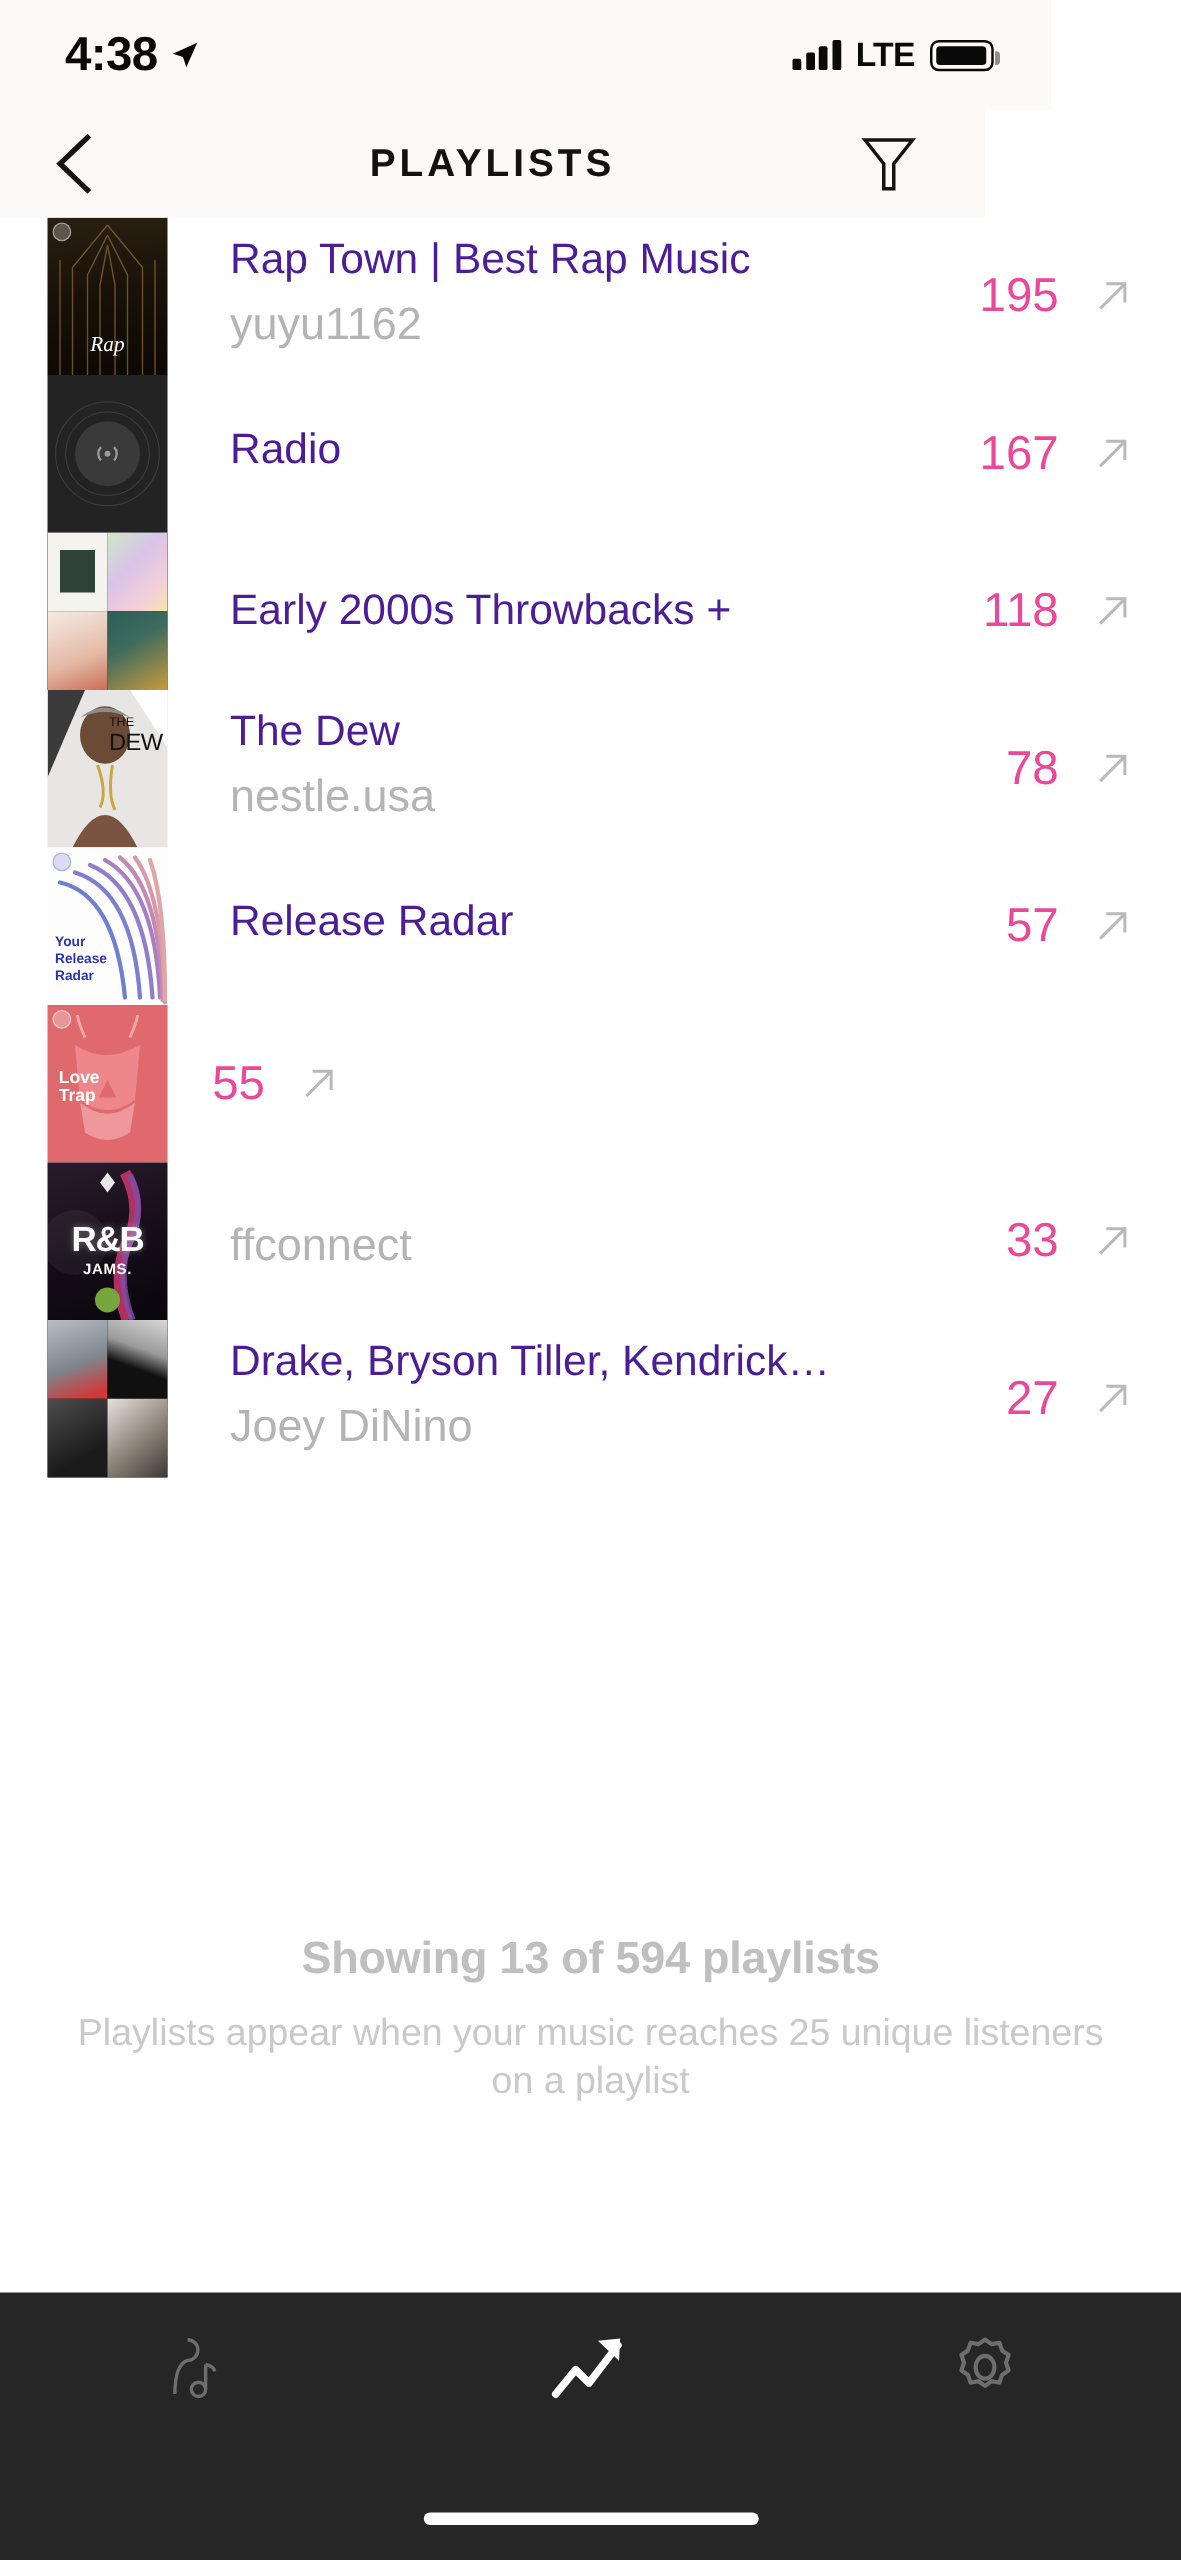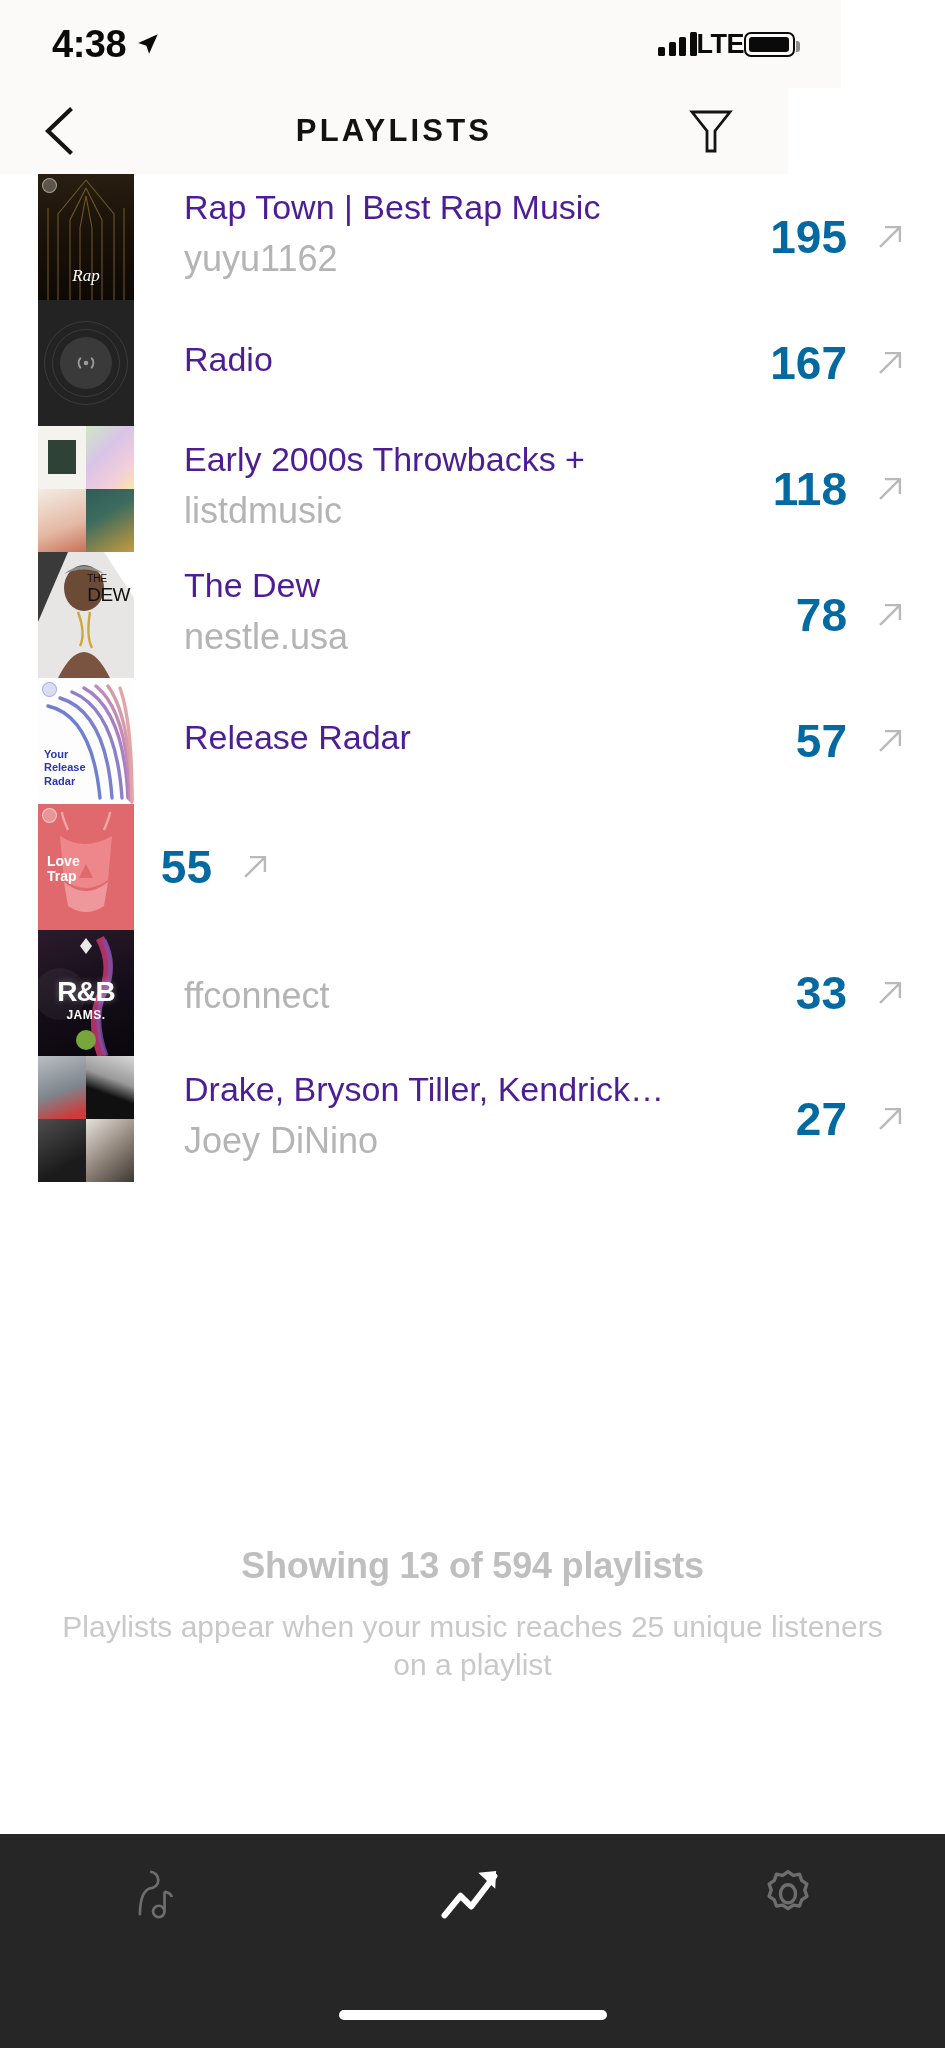--- a/index.html
+++ b/index.html
@@ -14,21 +14,21 @@
   
   .status-bar{
     position:absolute; top:0; left:0; width:841px; height:88px;
     display:flex; align-items:center; justify-content:space-between;
     padding:0 46px 0 52px;
     background:#fbfaf8;
   }
   .status-left{ display:flex; align-items:center; gap:9px; }
   .status-time{ font-size:38px; font-weight:700; color:#0a0a0a; letter-spacing:-0.5px;}
   .loc-arrow{ width:26px; height:26px; display:block; }
-  .status-right{ display:flex; align-items:center; gap:0; }
+  .status-right{ display:flex; align-items:center; gap:12px; }
   .signal{ display:flex; align-items:flex-end; gap:3.5px; height:24px; }
   .signal i{ display:block; width:7px; background:#0a0a0a; border-radius:1.5px; }
   .signal i:nth-child(1){ height:9px; }
   .signal i:nth-child(2){ height:14px; }
   .signal i:nth-child(3){ height:19px; }
   .signal i:nth-child(4){ height:24px; }
   .lte{ font-size:27px; font-weight:700; color:#0a0a0a; letter-spacing:-0.5px; }
   .battery{ position:relative; width:51px; height:25px; border:2.5px solid #0a0a0a;
             border-radius:7px; display:flex; align-items:center; }
   .battery::after{ content:""; position:absolute; right:-7px; top:7px; width:4px;
@@ -68,21 +68,21 @@
   .row-text{ flex:1 1 auto; min-width:0; padding-left:50px; }
   .row-title{
     font-size:34px; color:#4c1d95; font-weight:400; line-height:1.15;
     white-space:nowrap; overflow:hidden; text-overflow:clip;
   }
   .row-sub{
     font-size:36px; color:#b4b4b4; font-weight:400; line-height:1.45; margin-top:6px;
     white-space:nowrap; overflow:hidden;
   }
   .row-right{ display:flex; align-items:center; gap:26px; flex:0 0 auto; }
-  .row-count{ font-size:46px; color:#0369a1; font-weight:700; min-width:78px; text-align:right;}
+  .row-count{ font-size:38px; color:#ec4899; font-weight:400; min-width:78px; text-align:right;}
   .row-arrow{ width:34px; height:34px; display:block; }
 
   
   .art-rap{ background:linear-gradient(175deg,#2a1f12 0%,#1a1208 45%,#0c0804 100%); }
   .art-rap .arch{ position:absolute; inset:0; }
   .art-rap .rapword{
     position:absolute; bottom:14px; left:0; right:0; text-align:center;
     color:#fff; font-size:17px; font-style:italic; font-family:"Liberation Serif",serif;
   }
   .art-badge{
@@ -246,21 +246,20 @@
     <div class="art art-grid">
       <div style="background:#f5f3ee;position:relative">
         <div style="position:absolute;left:10px;top:14px;width:28px;height:34px;background:#2f4238"></div>
       </div>
       <div style="background:linear-gradient(135deg,#cfe7c6,#d9c3e8 40%,#f3cfd8 75%,#f7e6a8)"></div>
       <div style="background:linear-gradient(160deg,#f4ece4,#e4b9a4 60%,#c96f58)"></div>
       <div style="background:linear-gradient(150deg,#2e5d57,#3d6b5e 40%,#c79b3c)"></div>
     </div>
     <div class="row-text">
       <div class="row-title">Early 2000s Throwbacks +</div>
-      <div class="row-sub">listdmusic</div>
     </div>
     <div class="row-right">
       <span class="row-count">118</span>
       <svg class="row-arrow" viewBox="0 0 24 24">
         <path d="M5 19 L19 5 M8.5 5 L19 5 L19 15.5" fill="none" stroke="#b9b9b9" stroke-width="1.7"></path>
       </svg>
     </div>
   </div>
 
   <div class="row">

